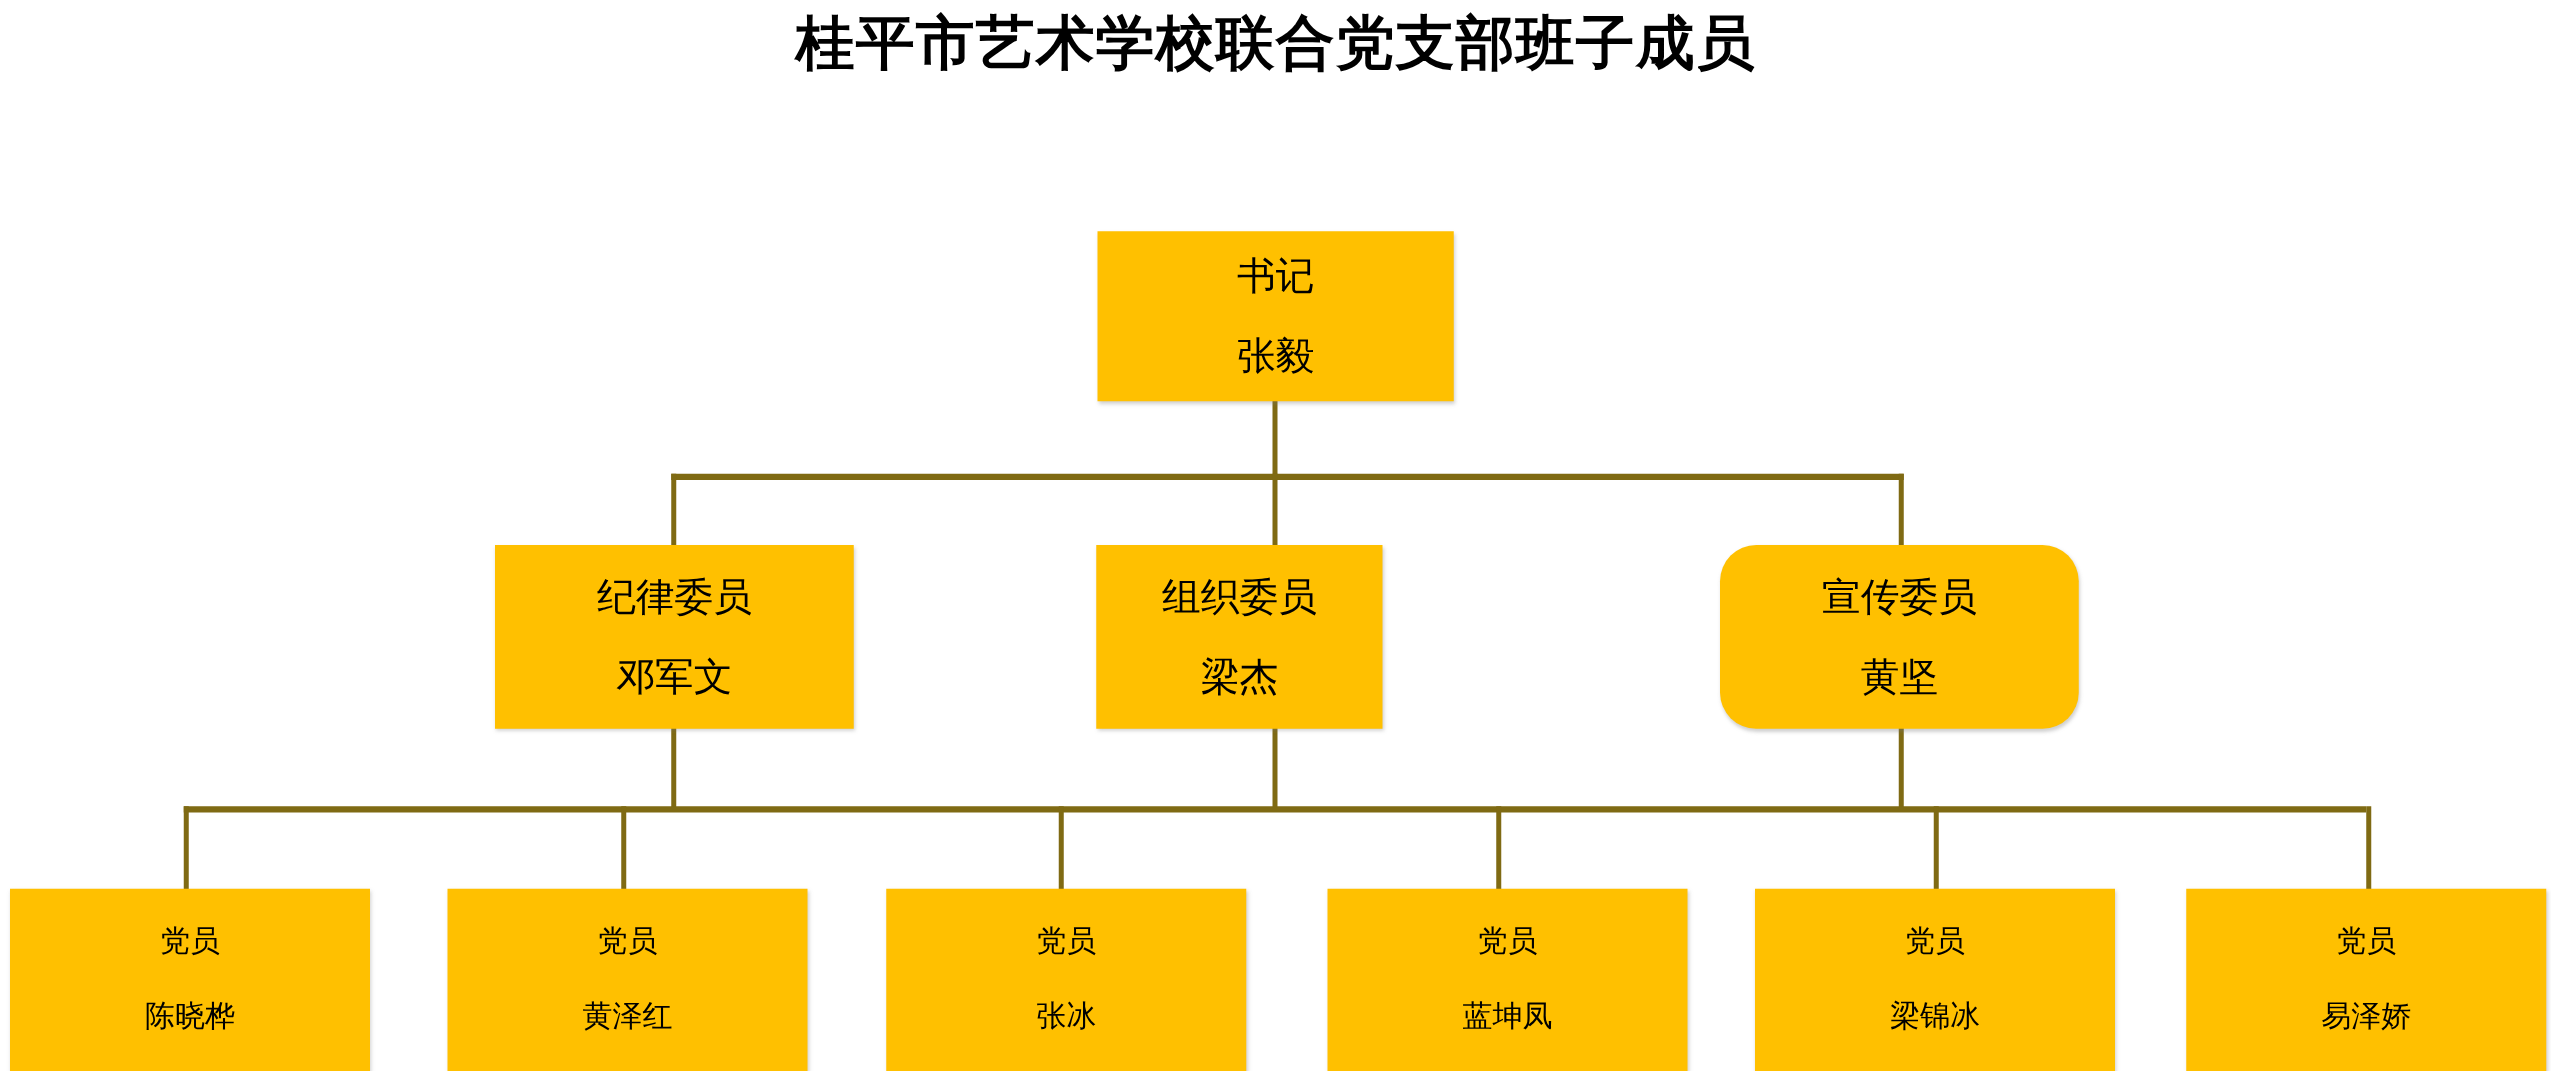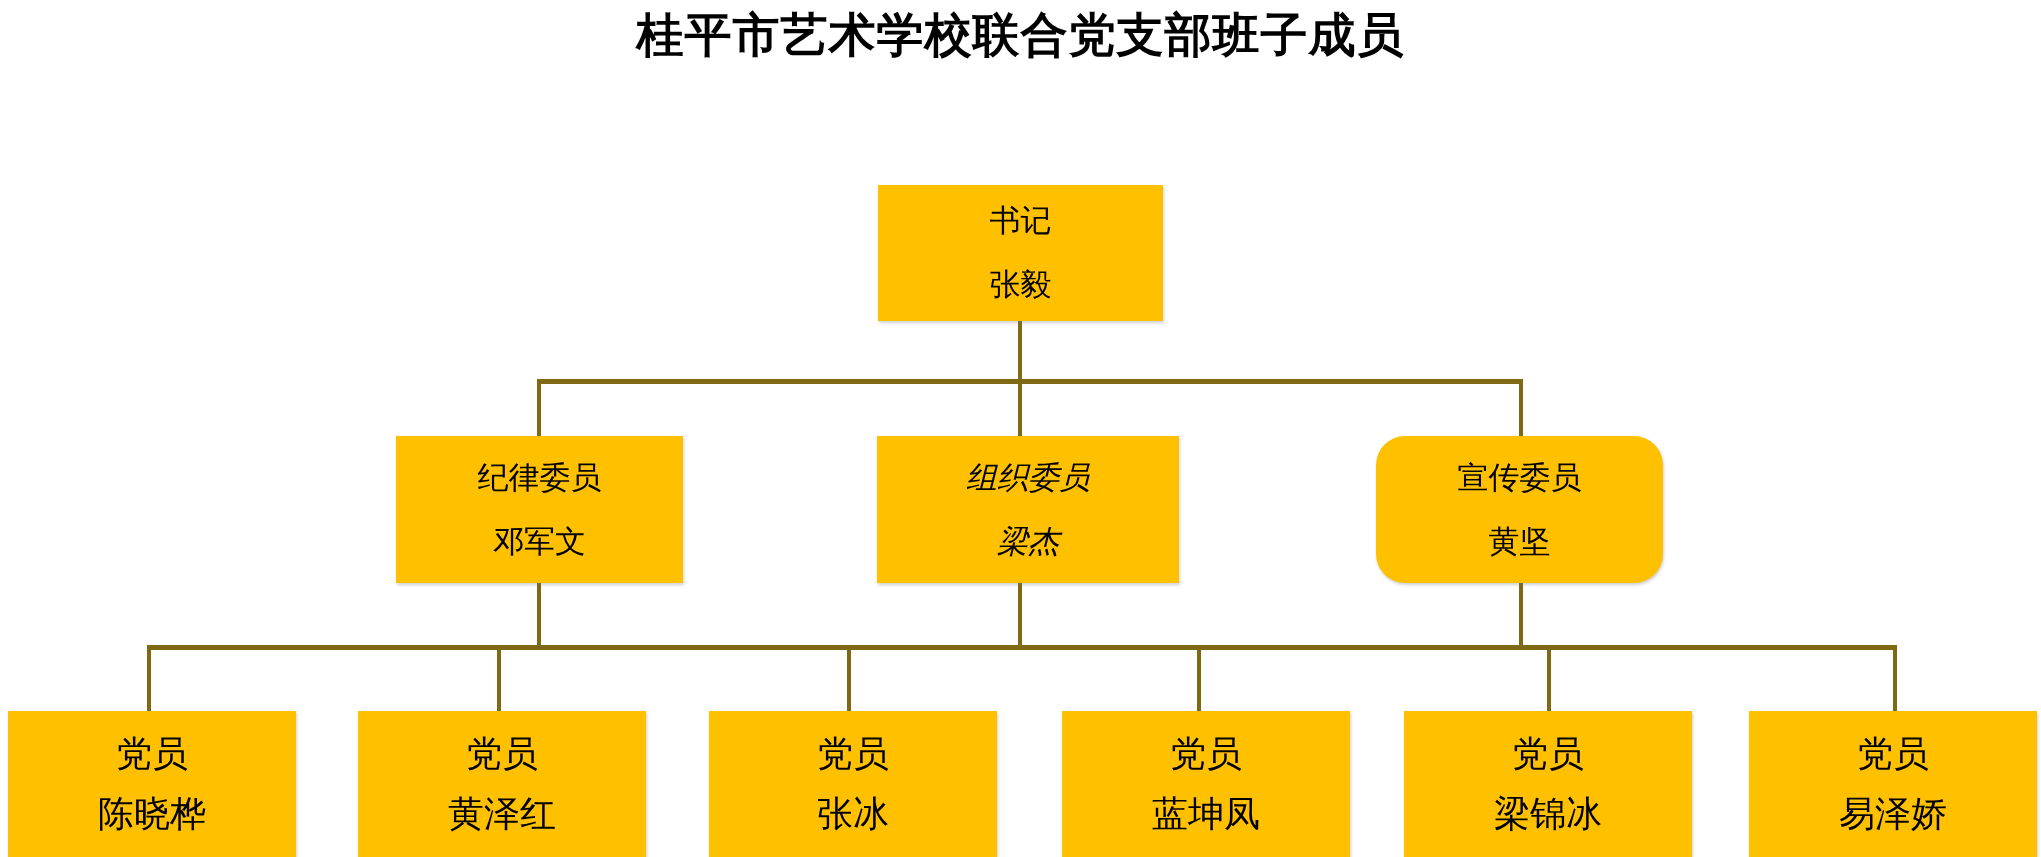--- a/index.html
+++ b/index.html
@@ -59,21 +59,21 @@
   }
   .node .name {
     font-size: 30px;
     line-height: 34px;
     margin-top: 30px;
   }
 
   
   .level-1 .role, .level-1 .name { font-size: 31px; }
   .level-2 .role, .level-2 .name { font-size: 31px; }
-  .level-3 .role, .level-3 .name { font-size: 36px; text-align: right; }
+  .level-3 .role, .level-3 .name { font-size: 24px; text-align: right; }
   .level-3 .name { margin-top: 26px; }
 </style>
 </head>
 <body>
 
 <div id="root">
 
   <div class="chart-title">桂平市艺术学校联合党支部班子成员</div>
 
   <div class="conn conn-v" style="left:1018px; top:320px; height:61px;"></div>
@@ -100,21 +100,21 @@
   <div class="node level-1" style="left:878px; top:185px; width:285px; height:136px;">
     <span class="role">书记</span>
     <span class="name">张毅</span>
   </div>
 
   <div class="node level-2" style="left:396px; top:436px; width:287px; height:147px;">
     <span class="role">纪律委员</span>
     <span class="name">邓军文</span>
   </div>
 
-  <div class="node level-2" style="left:877px; top:436px; width:302px; height:147px;font-style:italic;">
+  <div class="node level-2" style="left:877px; top:436px; width:229px; height:147px;">
     <span class="role">组织委员</span>
     <span class="name">梁杰</span>
   </div>
 
   <div class="node level-2" style="left:1376px; top:436px; width:287px; height:147px;border-radius:29px;">
     <span class="role">宣传委员</span>
     <span class="name">黄坚</span>
   </div>
 
   <div class="node level-3" style="left:8px; top:711px; width:288px; height:146px;">

